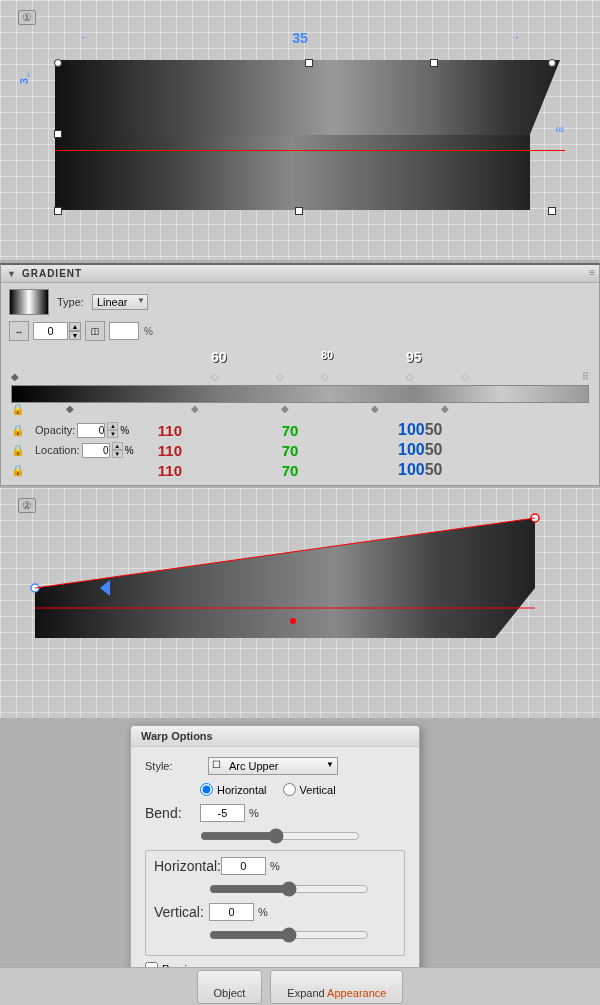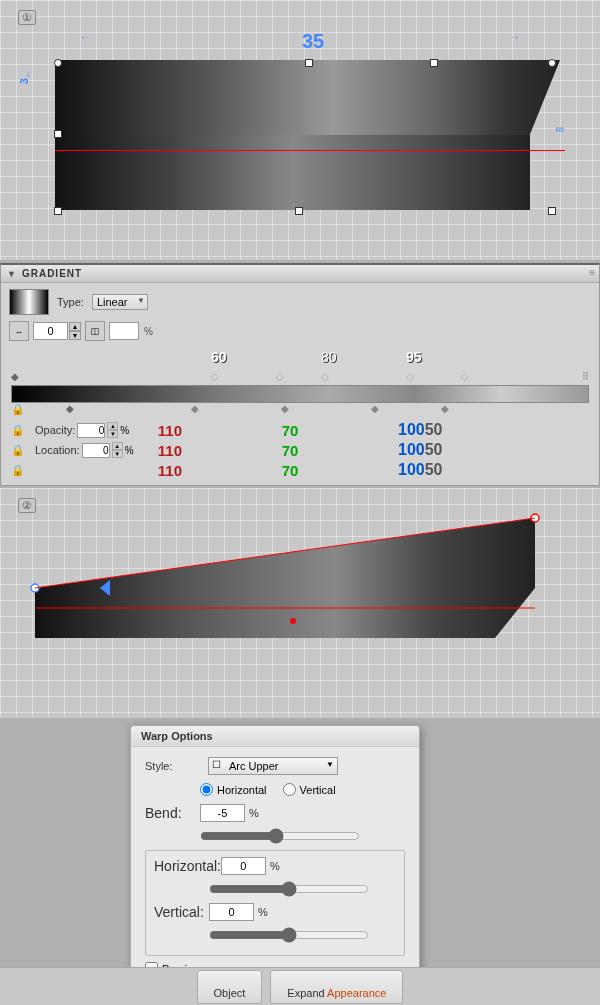--- a/index.html
+++ b/index.html
@@ -392,21 +392,21 @@
     .warp-options-inner {
       position: relative;
     }
   </style>
 </head>
 <body>
 
 <div class="section1 grid-area">
   <div class="section1-number">①</div>
 
-  <div style="position:absolute; top:30px; left:50%; transform:translateX(-50%); color:#4488ff; font-size:20px; font-weight:bold;margin-left:13px;">35</div>
+  <div style="position:absolute; top:30px; left:50%; transform:translateX(-50%); color:#4488ff; font-size:14px; font-weight:bold;">35</div>
 
   <div style="position:absolute; top:30px; left:80px; color:#4488ff; font-size:10px;">←</div>
   <div style="position:absolute; top:30px; right:80px; color:#4488ff; font-size:10px;">→</div>
 
   <div style="position:absolute; top:78px; left:18px; color:#4488ff; font-size:11px; font-weight:bold; writing-mode:vertical-rl; transform:rotate(180deg);">3</div>
   <div style="position:absolute; top:68px; left:26px; color:#4488ff; font-size:10px;">↓</div>
 
   <div style="position:absolute; top:60px; left:55px; width:505px; height:75px; background:linear-gradient(to right, #111 0%, #555 30%, #999 55%, #666 75%, #333 90%, #222 100%); clip-path:polygon(0 0, 100% 0, 94% 100%, 0 100%);"></div>
 
   <div style="position:absolute; top:135px; left:55px; width:475px; height:75px; background:linear-gradient(to right, #111 0%, #444 25%, #888 50%, #555 75%, #222 100%);"></div>
@@ -459,21 +459,21 @@
         </div>
         <button class="small-icon-btn">◫</button>
         <input type="text" style="width: 30px; height: 18px; border: 1px solid rgb(153, 153, 153); background: white; font-size: 10px;" value="">
         <span class="percent-sign">%</span>
       </div>
     </div>
 
     <div style="position:relative; margin:0 2px;">
       <div style="position:relative; height:22px; padding-left:60px;">
         <span style="position:absolute; left:200px; color:white; font-size:14px; font-weight:bold; text-shadow: 1px 1px 0 #333;">60</span>
-        <span style="position:absolute; left:310px; color:white; font-size:14px; font-weight:normal; text-shadow: 1px 1px 0 #333;">80</span>
+        <span style="position:absolute; left:310px; color:white; font-size:11px; font-weight:bold; text-shadow: 1px 1px 0 #333;">80</span>
         <span style="position:absolute; left:395px; color:white; font-size:14px; font-weight:bold; text-shadow: 1px 1px 0 #333;">95</span>
       </div>
 
       <div style="position:relative; height:14px; padding-left:60px;">
         <span style="position:absolute; left:0px; font-size:10px; color:#666;">◆</span>
         <span style="position:absolute; left:200px; font-size:10px; color:#aaa; transform:rotate(0deg);">◇</span>
         <span style="position:absolute; left:265px; font-size:10px; color:#aaa;">◇</span>
         <span style="position:absolute; left:310px; font-size:10px; color:#aaa;">◇</span>
         <span style="position:absolute; left:395px; font-size:10px; color:#aaa;">◇</span>
         <span style="position:absolute; left:450px; font-size:10px; color:#aaa;">◇</span>

